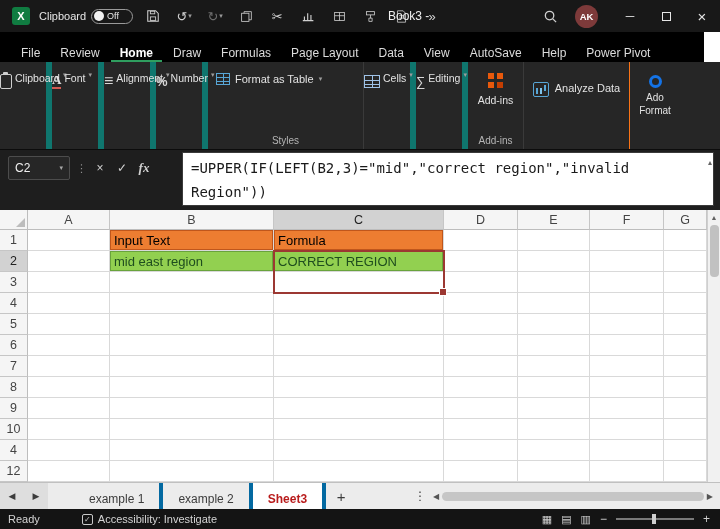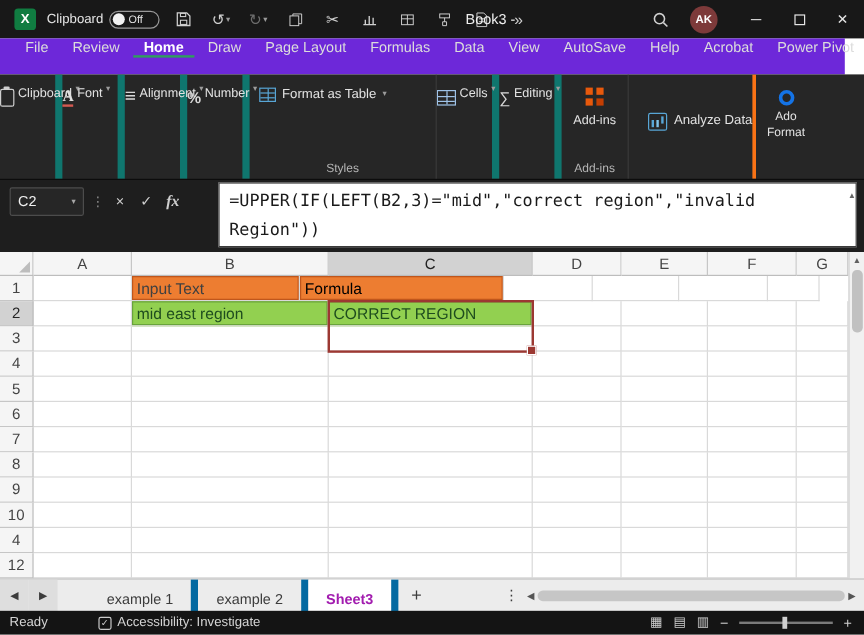--- a/index.html
+++ b/index.html
@@ -18,38 +18,38 @@
 .tb-icon .mini{font-size:7px;color:#9a9a9a;margin-left:1px}
 .tb-icon.disabled{color:#6d6d6d}
 .tb-title{position:absolute;left:388px;top:0;height:32px;display:flex;align-items:center;font-size:12px;color:#f0f0f0}
 .tb-right{position:absolute;right:0;top:0;height:32px;display:flex;align-items:center}
 .avatar{width:23px;height:23px;border-radius:50%;background:#7d3a3a;color:#fff;font-size:9.5px;font-weight:bold;display:flex;align-items:center;justify-content:center;margin:0 14px}
 .winbtn{width:36px;height:32px;display:flex;align-items:center;justify-content:center;color:#e6e6e6;font-size:12px}
 .maxbox{width:9px;height:9px;border:1px solid #e6e6e6}
 .closex{font-size:15px}
 
 
-.menubar{position:absolute;top:32px;left:0;right:16px;height:30px;background:#6d28d9;display:flex;align-items:flex-start;color:#dcdcdc}
+.menubar{position:absolute;top:32px;left:0;right:16px;height:30px;background:#000000;display:flex;align-items:flex-end;color:#dcdcdc}
 .menu-tabs{display:flex;align-items:stretch;padding-left:12px;gap:2px}
 .menu-tab{display:flex;align-items:center;padding:0 9px;font-size:12px;border-bottom:2.5px solid transparent;white-space:nowrap}
 .menu-tab.active{color:#fff;font-weight:bold;border-bottom-color:#2f9e5f}
 
 
 .ribbon{position:absolute;top:62px;left:0;right:0;height:88px;background:#262626;display:flex;align-items:stretch;border-bottom:1px solid #0c0c0c;overflow:hidden}
 .rgroup{display:flex;flex-direction:row;align-items:flex-start;padding-top:10px;gap:3px;border-right:6px solid #0f766e;height:100%}
 .rgroup.small{width:52px}
 .rlabel{font-size:10.5px;color:#e2e2e2;white-space:nowrap}
 .chev{font-size:7px;color:#9c9c9c;line-height:6px}
 .icon-slot{height:18px;display:flex;align-items:center;justify-content:center}
 .styles-group{width:156px;display:flex;flex-direction:column;padding:7px 6px 0 8px;border-right:1px solid #3a3a3a;position:relative}
 .styles-row{display:flex;align-items:center;gap:5px;height:20px}
 .styles-row .rlabel{font-size:11px}
 .group-caption{position:absolute;bottom:3px;left:0;right:0;text-align:center;font-size:10px;color:#b5b5b5}
 .addins-group{width:56px;position:relative;display:flex;flex-direction:column;align-items:center;padding-top:10px;gap:4px;border-right:1px solid #3a3a3a}
-.analyze-group{width:106px;display:flex;align-items:flex-start;justify-content:flex-end;gap:6px;padding-top:30px;border-right:3px solid #f97316}
+.analyze-group{width:106px;display:flex;align-items:flex-start;justify-content:center;gap:6px;padding-top:18px;border-right:1px solid #f97316}
 .analyze-group .rlabel{font-size:11px;margin-top:2px}
 .adobe-group{width:50px;display:flex;flex-direction:column;align-items:center;padding-top:10px;gap:2px;overflow:hidden}
 .adobe-group .rlabel{font-size:10px}
 
 
 .i-clipboard{width:12px;height:15px;border:1.3px solid #cfcfcf;border-radius:2px;position:relative}
 .i-clipboard::before{content:"";position:absolute;top:-3px;left:2px;width:5px;height:3px;background:#cfcfcf;border-radius:1px}
 .i-font{font:bold 13px "Liberation Serif",serif;color:#e0e0e0;line-height:13px;text-align:center}
 .i-font::before{content:"A"}
 .i-font::after{content:"";display:block;height:2px;background:#d45a52;margin-top:1px}
@@ -96,22 +96,22 @@
 .selection-overlay{position:absolute;border:2px solid #9c3832;pointer-events:none}
 .selection-overlay::after{content:"";position:absolute;right:-4px;bottom:-4px;width:6px;height:6px;background:#9c3832;border:1px solid #fff}
 .vscroll{position:absolute;top:210px;right:0;width:13px;height:272px;background:#f1f1f1;border-left:1px solid #cfcfcf;display:flex;flex-direction:column;align-items:center}
 .vscroll .arr{font-size:7px;color:#606060;padding:4px 0}
 .vthumb{width:9px;height:52px;background:#c1c1c1;border-radius:4px}
 
 
 .tabstrip{position:absolute;top:482px;left:0;right:0;height:27px;background:#ececec;border-top:1px solid #c0c0c0;display:flex;align-items:stretch;font-size:12px;color:#3c3c3c}
 .nav-arrow{width:24px;display:flex;align-items:center;justify-content:center;font-size:9px;color:#3c3c3c;background:#dedede}
 .sheet-tabs{display:flex;align-items:stretch;margin-left:26px}
-.sheet-tab{display:flex;align-items:center;padding:16px 15px;border-right:6px solid #0369a1;white-space:nowrap}
-.sheet-tab.active{background:#fff;color:#a21caf;font-weight:bold;box-shadow:inset 0 -2.5px 0 #217346}
+.sheet-tab{display:flex;align-items:center;padding:16px 15px;border-right:4px solid #0369a1;white-space:nowrap}
+.sheet-tab.active{background:#fff;color:#b91c1c;font-weight:bold;box-shadow:inset 0 -2.5px 0 #217346}
 .addsheet{width:30px;display:flex;align-items:center;justify-content:center;font-size:15px;color:#3c3c3c}
 .tab-kebab{width:70px;display:flex;align-items:center;justify-content:flex-end;color:#3c3c3c;font-size:12px}
 .hscroll{flex:1;display:flex;align-items:center;padding:0 4px}
 .hscroll .arr{font-size:8px;color:#555;padding:0 3px}
 .hthumb{flex:1;height:9px;background:#c6c6c6;border-radius:5px}
 
 
 .statusbar{position:absolute;top:509px;left:0;right:0;height:20px;background:#141414;display:flex;align-items:center;color:#d4d4d4;font-size:11px}
 .sb-ready{margin-left:8px}
 .sb-acc{margin-left:42px;display:flex;align-items:center;gap:5px}
@@ -192,27 +192,26 @@
     <span class="winbtn closex">×</span>
   </div>
 </div>
 
 <div class="menubar">
   <div class="menu-tabs">
       <div class="menu-tab">File</div>
       <div class="menu-tab">Review</div>
       <div class="menu-tab active">Home</div>
       <div class="menu-tab">Draw</div>
+      <div class="menu-tab">Formulas</div>
       <div class="menu-tab">Page Layout</div>
-      <div class="menu-tab">Formulas</div>
       <div class="menu-tab">Data</div>
       <div class="menu-tab">View</div>
       <div class="menu-tab">AutoSave</div>
       <div class="menu-tab">Help</div>
-      <div class="menu-tab">Acrobat</div>
       <div class="menu-tab">Power Pivot</div>
     </div>
 
 </div>
 
 <div class="ribbon">
   <div id="slot-left-groups" style="display:flex">
       <div class="rgroup small">
         <span class="icon-slot">
           <span class="i-clipboard"></span>
@@ -313,21 +312,21 @@
       <div class="col-header selected" style="width: 170px;">C</div>
       <div class="col-header" style="width: 74px;">D</div>
       <div class="col-header" style="width: 72px;">E</div>
       <div class="col-header" style="width: 74px;">F</div>
       <div class="col-header" style="width: 43px;">G</div>
     </div>
   <div class="grid-rows">
       <div class="grid-row">
         <div class="row-header">1</div>
         <div class="cell" style="width: 82px;"></div>
-        <div class="cell" style="width: 140px; background: rgb(237, 125, 49); color: #404040; box-shadow: rgb(192, 86, 27) 0px 0px 0px 1px inset;">Input Text</div>
+        <div class="cell" style="width: 164px; background: rgb(237, 125, 49); color: #000000; box-shadow: rgb(192, 86, 27) 0px 0px 0px 1px inset;">Input Text</div>
         <div class="cell" style="width: 170px; background: rgb(237, 125, 49); color: rgb(0, 0, 0); box-shadow: rgb(192, 86, 27) 0px 0px 0px 1px inset;">Formula</div>
         <div class="cell" style="width: 74px;"></div>
         <div class="cell" style="width: 72px;"></div>
         <div class="cell" style="width: 74px;"></div>
         <div class="cell" style="width: 43px;"></div>
       </div>
       <div class="grid-row">
         <div class="row-header selected">2</div>
         <div class="cell" style="width: 82px;"></div>
         <div class="cell" style="width: 164px; background: rgb(146, 208, 80); color: rgb(30, 77, 30); box-shadow: rgb(105, 163, 60) 0px 0px 0px 1px inset;">mid east region</div>

